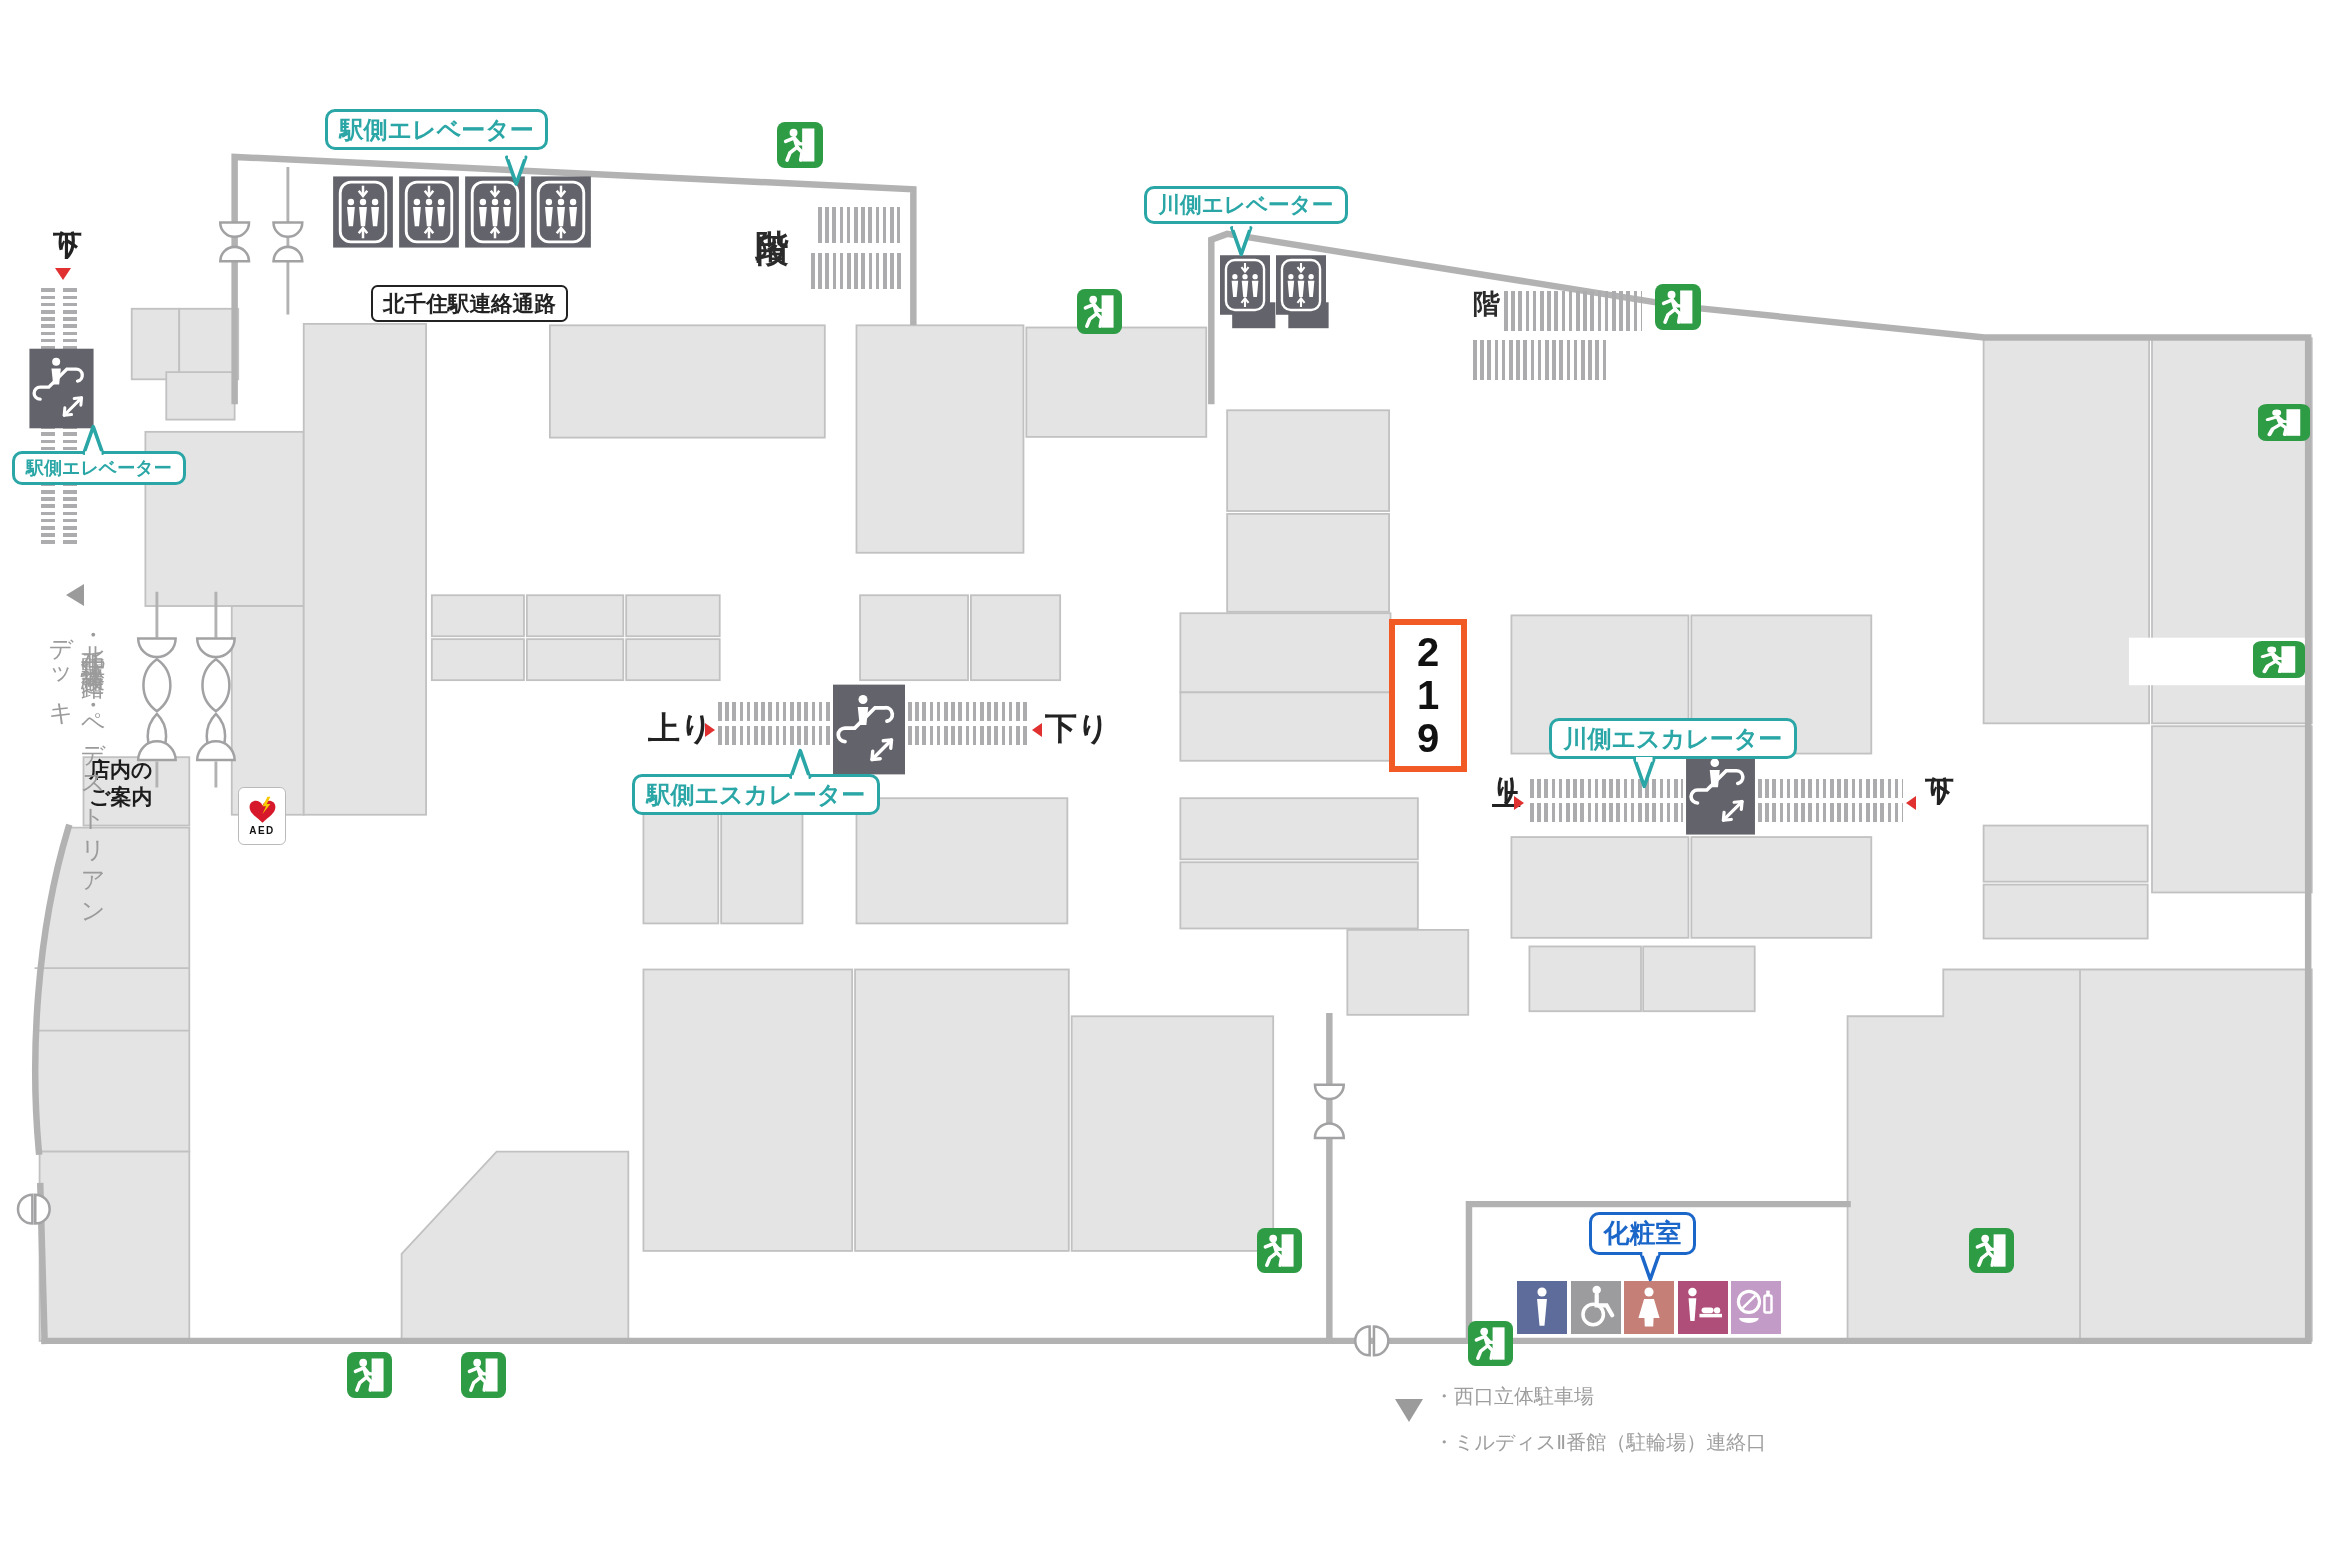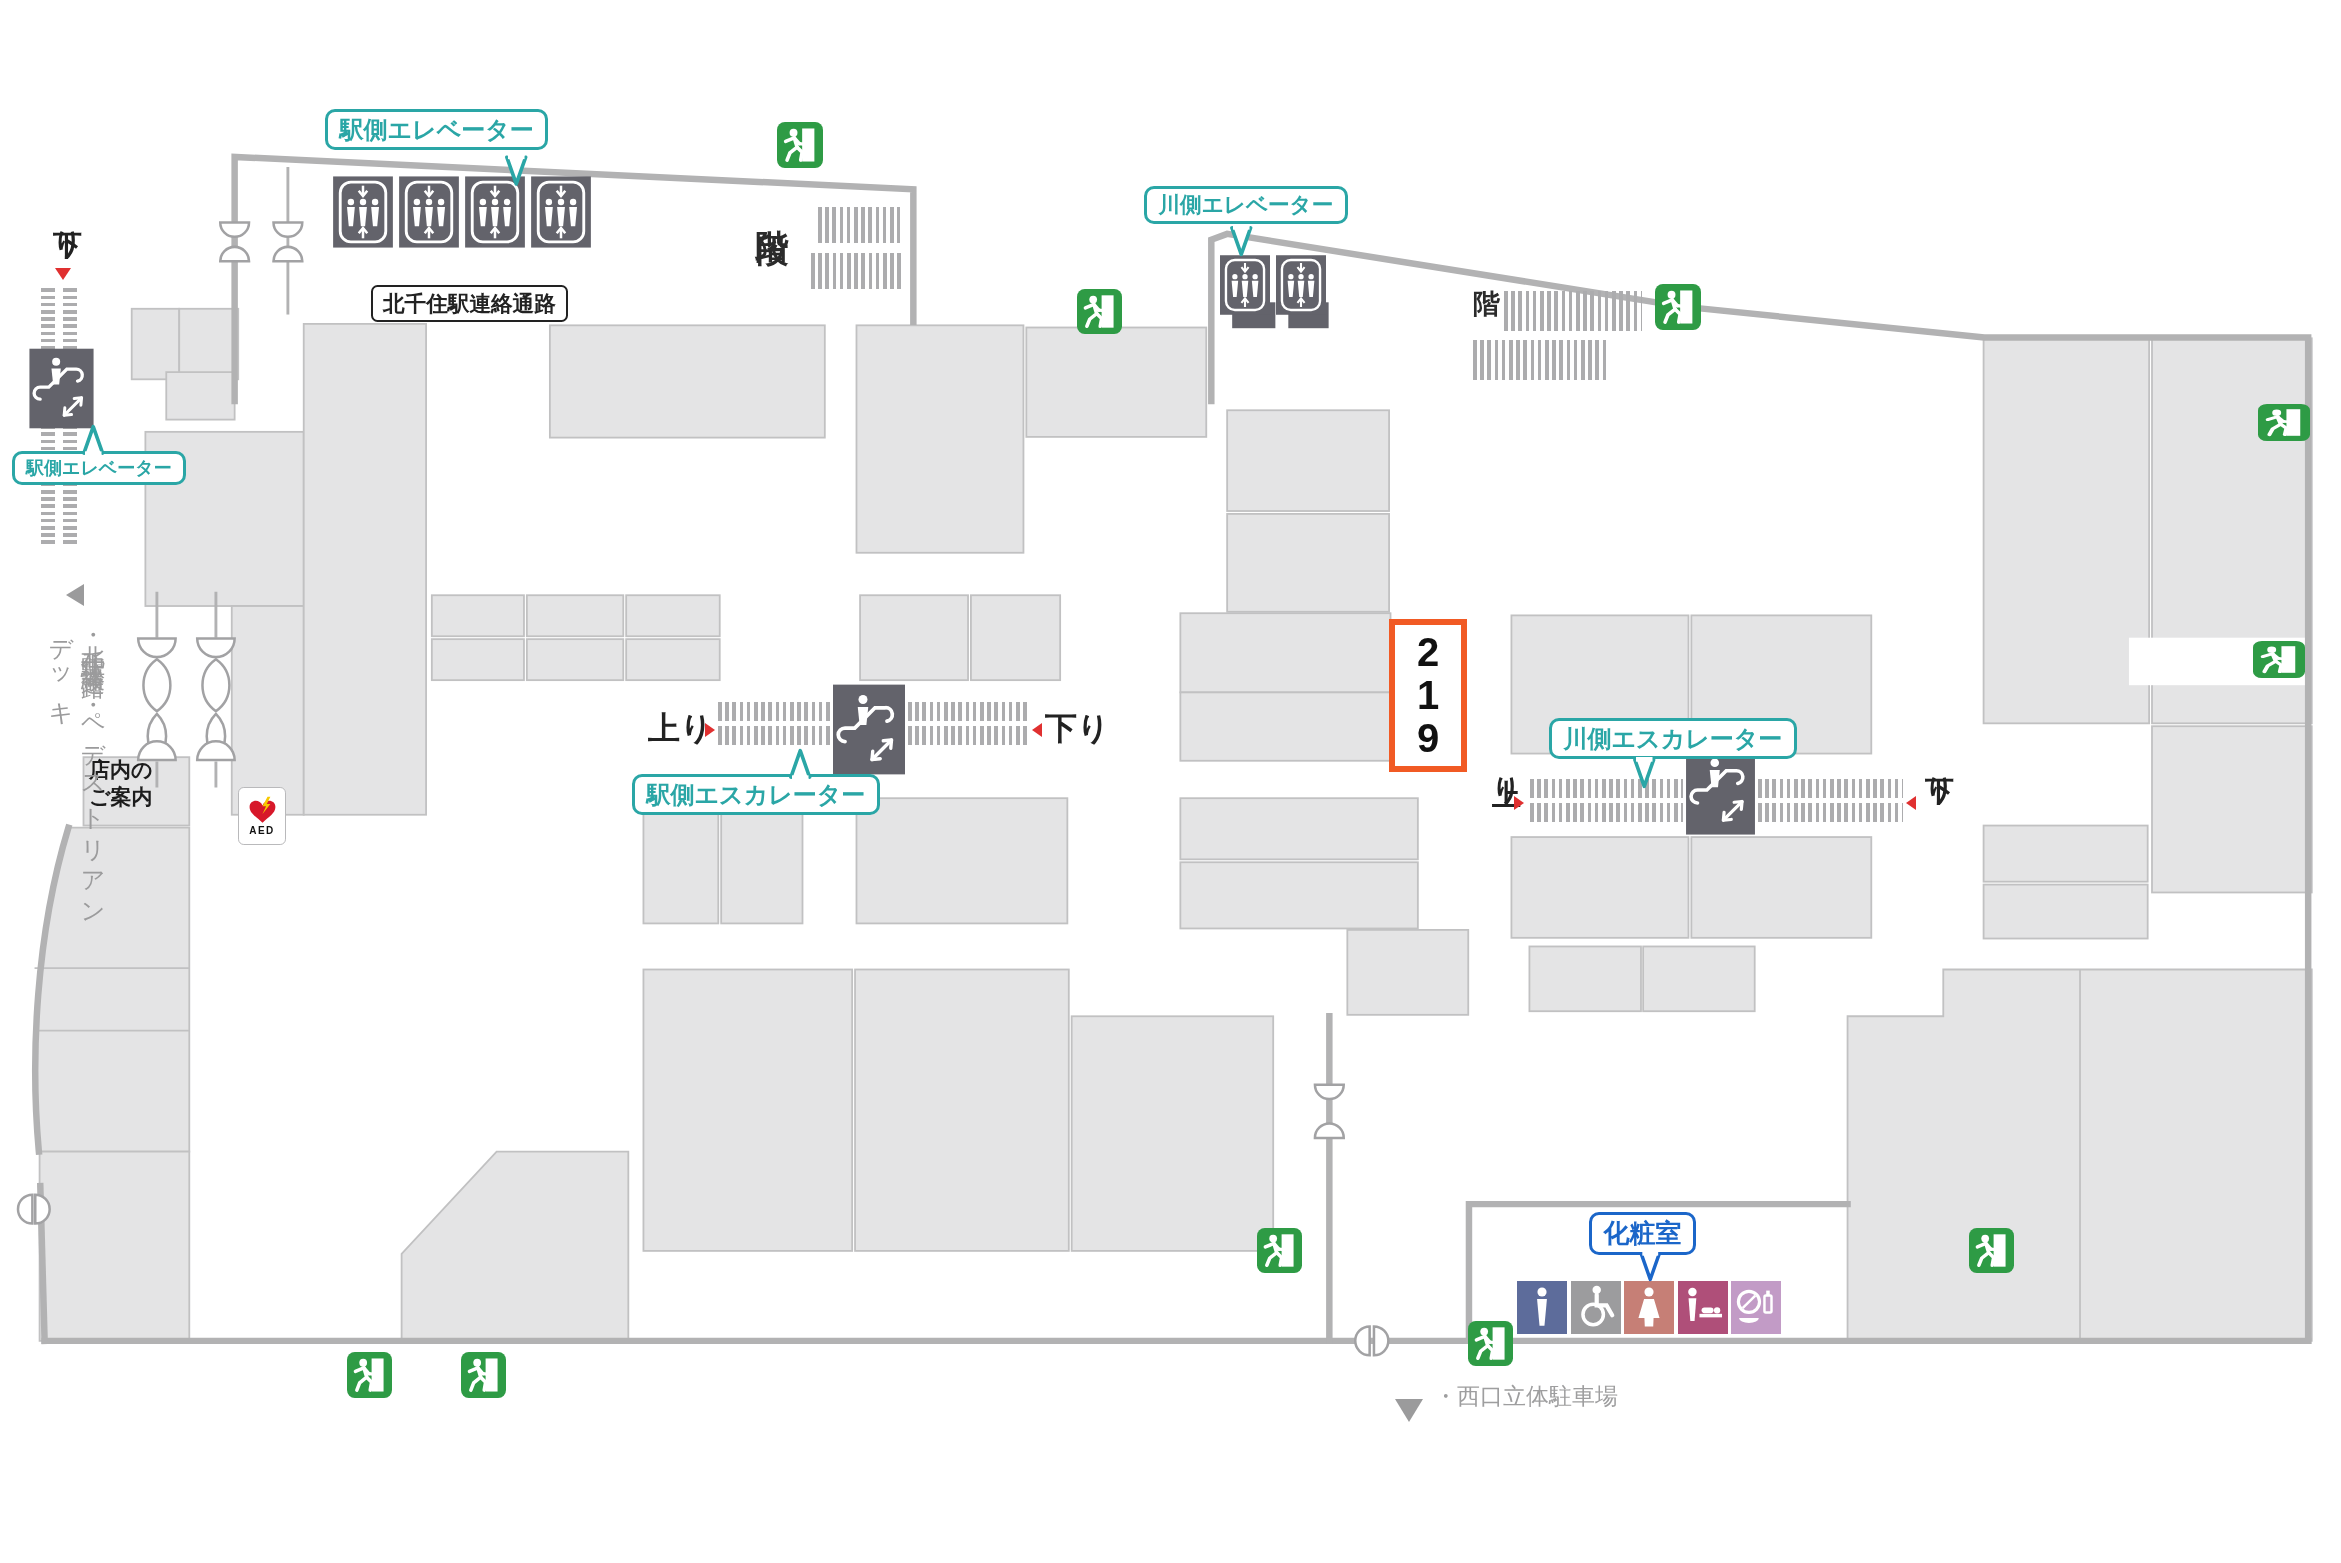--- a/index.html
+++ b/index.html
@@ -42,21 +42,21 @@
 
   .store219{position:absolute;z-index:6;background:#fff;border:6.5px solid #F15A24;
             display:flex;flex-direction:column;align-items:center;justify-content:center;
             font-size:40px;font-weight:600;color:#111;line-height:43px;}
 
   .aed{position:absolute;z-index:6;background:#fff;border:1.4px solid #B9B9BB;border-radius:5.8px;
        display:flex;flex-direction:column;align-items:center;justify-content:center;}
   .aed .lbl{font-size:10px;font-weight:700;letter-spacing:1.4px;color:#111;margin-top:0.7px;}
 
   .infotext{position:absolute;z-index:5;font-size:21px;font-weight:600;color:#1c1c1c;line-height:27px;white-space:nowrap;}
-  .annot{position:absolute;z-index:5;font-size:23px;color:#9E9E9F;line-height:46px;white-space:nowrap;}
+  .annot{position:absolute;z-index:5;font-size:20px;color:#9E9E9F;line-height:46px;white-space:nowrap;}
 </style>
 </head>
 <body>
 
 <div class="stage">
 
   <svg class="floor" width="2342" height="1564" viewBox="0 0 3254 2173">
     <defs>
       <symbol id="sym-exit" viewBox="0 0 64 64">
         <rect width="64" height="64" rx="11" fill="#2E9B45"></rect>
@@ -380,20 +380,21 @@
     </div>
   <div class="icon wc" style="left:1731px;top:1281px;width:50px;height:53px;background:#C29BC6">
       <svg viewBox="0 0 70 73" width="50" height="53">
         <use href="#sym-powder"></use>
       </svg>
     </div>
 
   <div class="tri tri-dg" style="left:1395px;top:1399px"></div>
   <div class="annot" style="left:1434px;top:1373px">
     <div>・西口立体駐車場</div>
+    <div>・ミルディスⅡ番館（駐輪場）連絡口</div>
   </div>
 
   <div class="icon" style="left:777px;top:122px;width:46px;height:46px"><svg width="46" height="46" viewBox="0 0 64 64">
         <use href="#sym-exit"></use>
       </svg></div>
   <div class="icon" style="left:1077px;top:289px;width:45px;height:45px"><svg width="45" height="45" viewBox="0 0 62 62">
         <use href="#sym-exit"></use>
       </svg></div>
   <div class="icon" style="left:1655px;top:284px;width:46px;height:46px"><svg width="46" height="46" viewBox="0 0 64 64">
         <use href="#sym-exit"></use>

